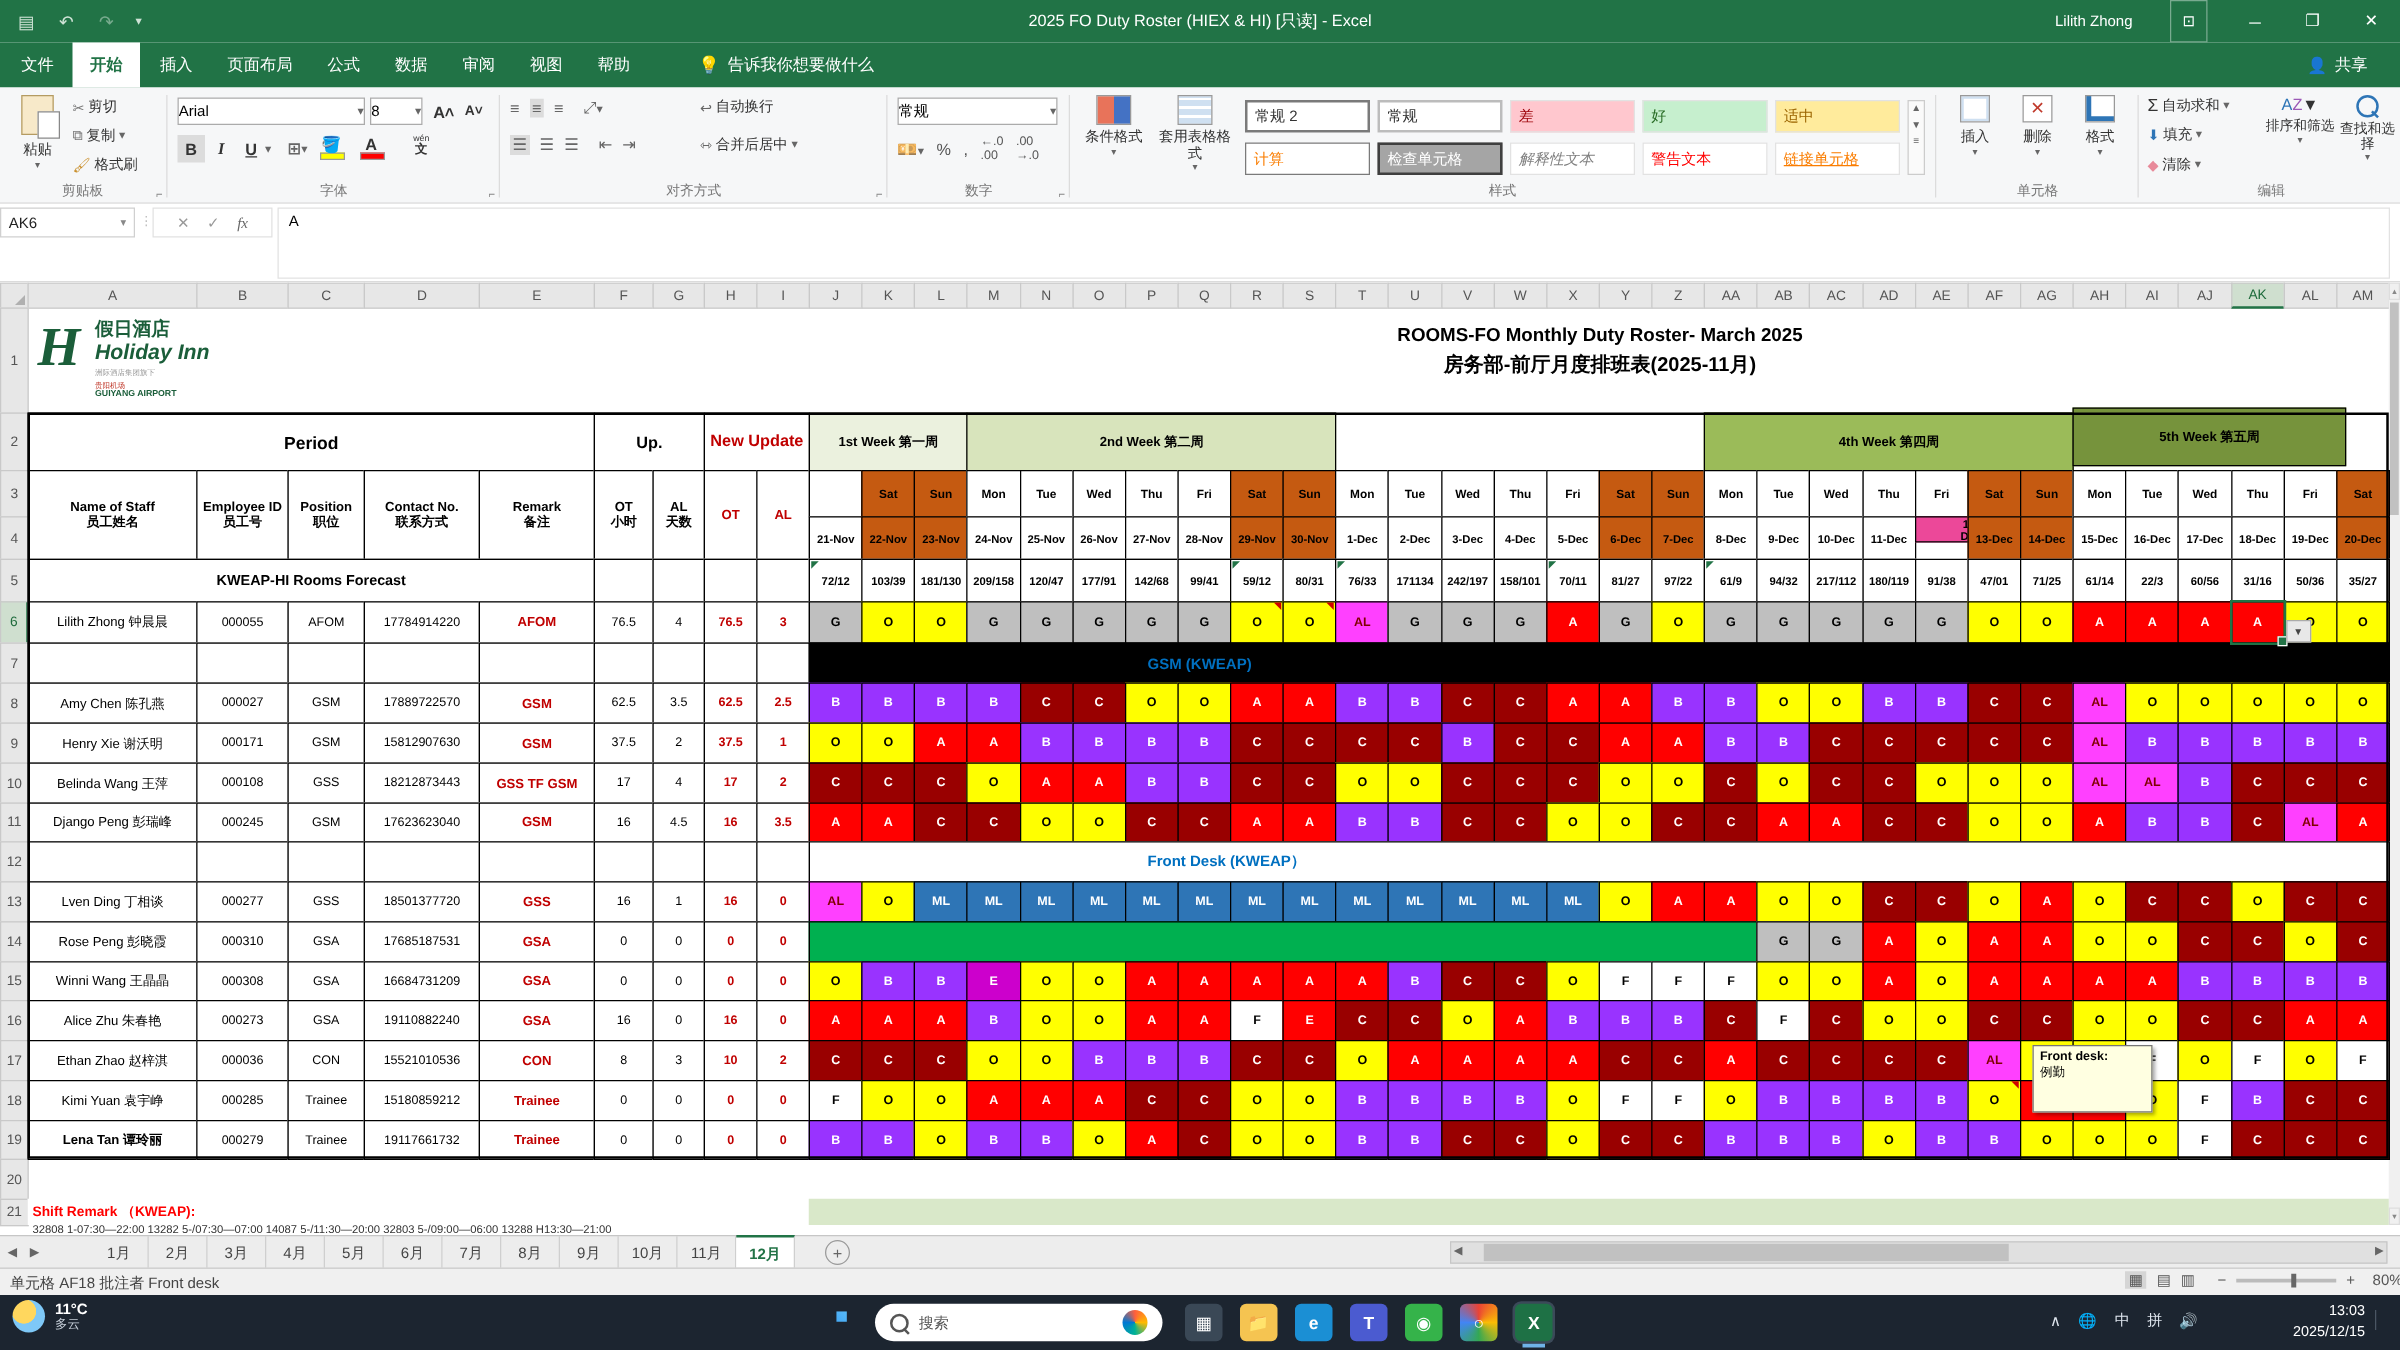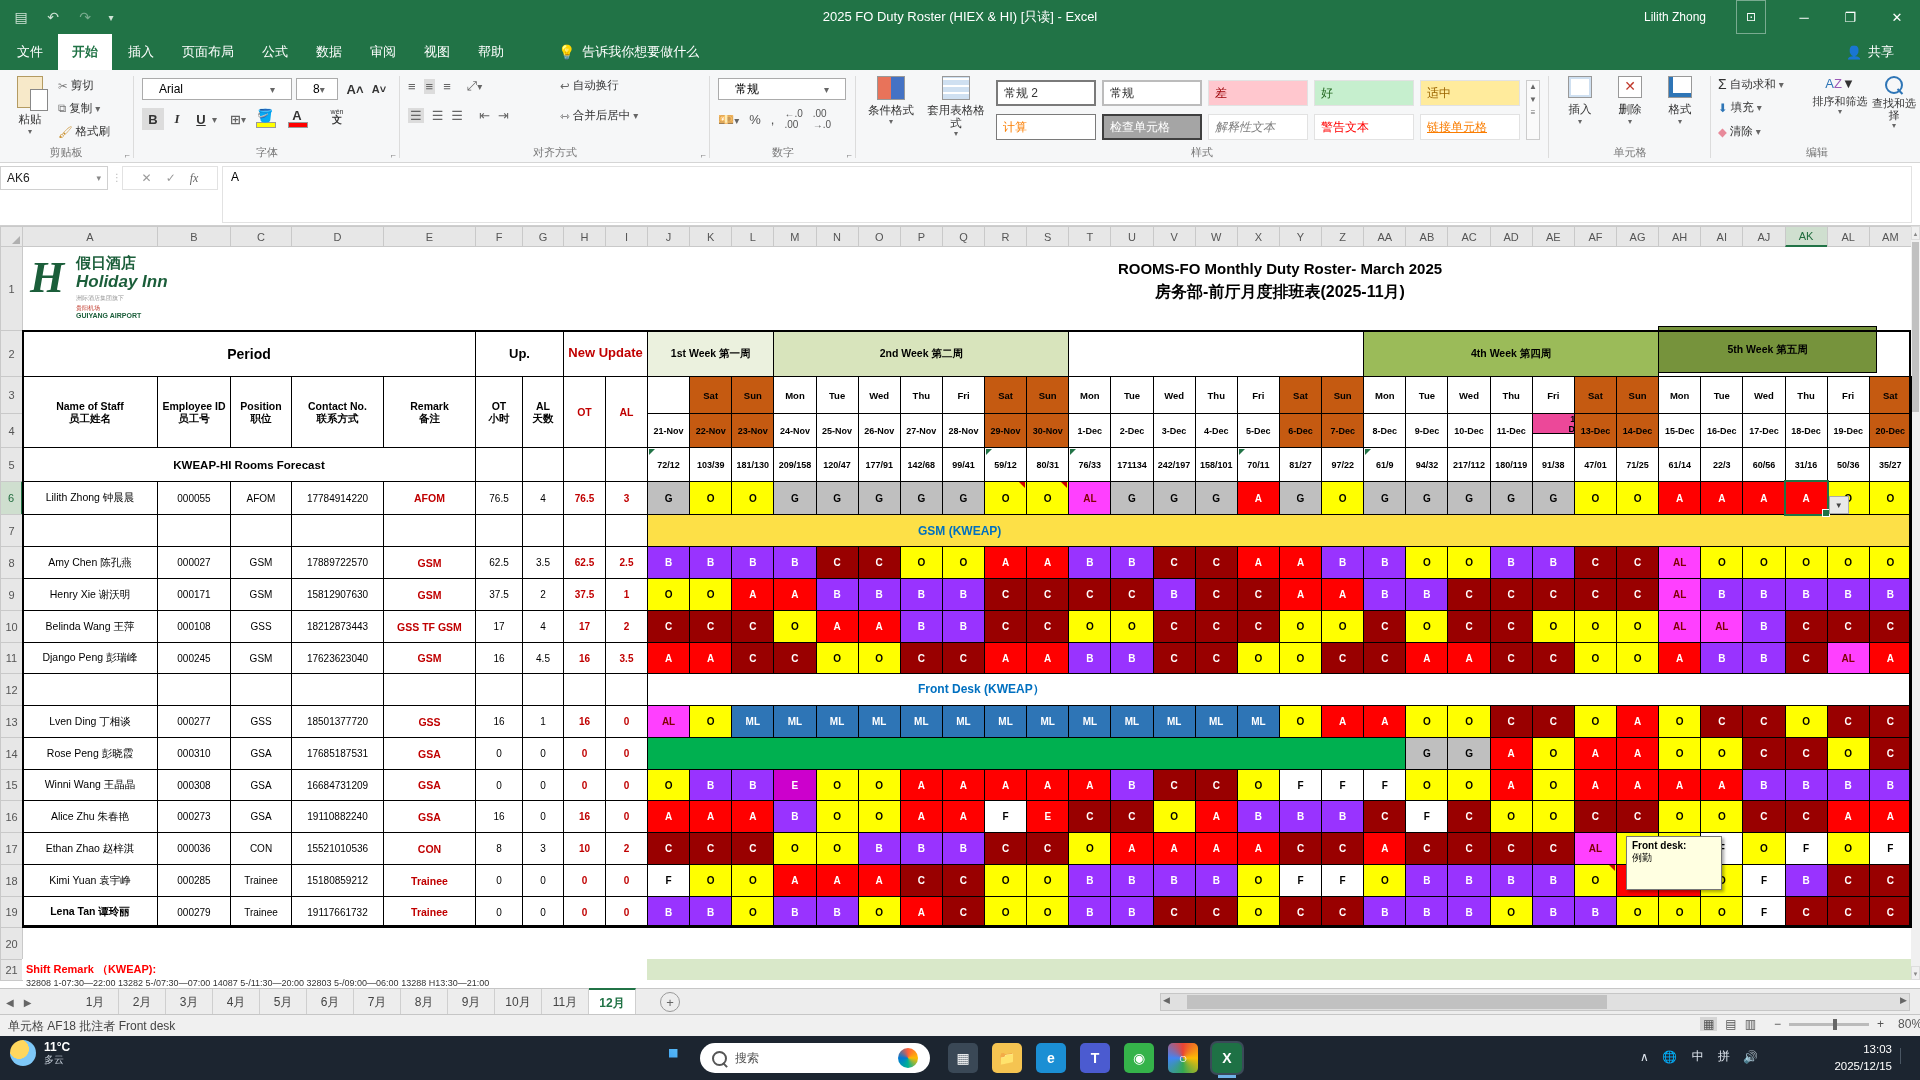--- a/index.html
+++ b/index.html
@@ -13,21 +13,21 @@
   .wtitle{font-size:13px;display:flex;align-items:center;justify-content:center;}
   .winbtn{display:flex;align-items:center;justify-content:center;color:#fff;font-size:13px;}
   .rtab{display:flex;align-items:center;justify-content:center;cursor:default;white-space:nowrap;}
   .rtab.active{background:#fff;color:#217346;font-weight:bold;}
   
   #ribbon{left:0;top:70px;width:1920px;height:93px;background:#f6f7f8;border-bottom:1px solid #d5d5d5;font-size:11.5px;color:#333;}
   .grplabel{position:absolute;bottom:2px;width:100%;text-align:center;color:#777;font-size:11px;}
   .gsep{position:absolute;top:6px;bottom:4px;width:1px;background:#dcdcdc;}
   .bigbtn{display:flex;flex-direction:column;align-items:center;justify-content:flex-start;color:#333;}
   .smallrow{display:flex;align-items:center;gap:3px;white-space:nowrap;color:#333;}
-  .combo{background:#fff;border:1px solid #ababab;display:flex;align-items:center;padding:0 16px;justify-content:space-between;color:#000;}
+  .combo{background:#fff;border:1px solid #ababab;display:flex;align-items:center;padding:0 0;justify-content:space-between;color:#000;}
   .ficon{font-weight:bold;font-size:13px;display:flex;align-items:center;justify-content:center;}
   .chip{display:flex;align-items:center;padding:0 6px;font-size:12px;border:1px solid #e2e2e2;background:#fff;}
   .mini{font-size:10px;color:#666;}
   
   #fbar{left:0;top:163px;width:1920px;height:63px;background:#fff;border-bottom:1px solid #cfcfcf;}
   
   .colhead,.rowhead{background:#e7e7e7;border:1px solid #c9c9c9;color:#555;font-size:11px;display:flex;align-items:center;justify-content:center;}
   .hl{background:#cfdfcf;color:#1e6b3c;border-bottom:2px solid #217346;}
   .rhl{background:#cfdfcf;color:#1e6b3c;border-right:2px solid #217346;}
   
@@ -531,21 +531,21 @@
       <div class="abs cell duty" style="left: 1868.77px; top: 255px; width: 43.13px; height: 34px; font-size: 10px; background: rgb(255, 255, 0); color: rgb(0, 0, 0);">O</div>
       <div class="abs cell" style="left: 22px; top: 288px; width: 136px; height: 33px; font-size: 10px;"></div>
       <div class="abs cell" style="left: 157px; top: 288px; width: 74px; height: 33px; font-size: 10px;"></div>
       <div class="abs cell" style="left: 230px; top: 288px; width: 62px; height: 33px; font-size: 10px;"></div>
       <div class="abs cell" style="left: 291px; top: 288px; width: 93px; height: 33px; font-size: 10px;"></div>
       <div class="abs cell" style="left: 383px; top: 288px; width: 93px; height: 33px; font-size: 10px;"></div>
       <div class="abs cell" style="left: 475px; top: 288px; width: 48px; height: 33px; font-size: 10px;"></div>
       <div class="abs cell" style="left: 522px; top: 288px; width: 42px; height: 33px; font-size: 10px;"></div>
       <div class="abs cell" style="left: 563px; top: 288px; width: 43px; height: 33px; font-size: 10px;"></div>
       <div class="abs cell" style="left: 605px; top: 288px; width: 43px; height: 33px; font-size: 10px;"></div>
-      <div class="abs cell" style="left: 647px; top: 288px; width: 1265px; height: 33px; font-size: 12px; background: #fde047; color: rgb(0, 112, 192); justify-content: flex-start; padding-left: 270px;">GSM (KWEAP)</div>
+      <div class="abs cell" style="left: 647px; top: 288px; width: 1265px; height: 33px; font-size: 12px; background: #000000; color: rgb(0, 112, 192); justify-content: flex-start; padding-left: 270px;">GSM (KWEAP)</div>
       <div class="abs cell" style="left: 22px; top: 320px; width: 136px; height: 33px; font-size: 10.5px; background: rgb(255, 255, 255); color: rgb(0, 0, 0); font-weight: normal;">Amy Chen 陈孔燕</div>
       <div class="abs cell" style="left: 157px; top: 320px; width: 74px; height: 33px; font-size: 10px; background: rgb(255, 255, 255); color: rgb(0, 0, 0); font-weight: normal;">000027</div>
       <div class="abs cell" style="left: 230px; top: 320px; width: 62px; height: 33px; font-size: 10px; background: rgb(255, 255, 255); color: rgb(0, 0, 0); font-weight: normal;">GSM</div>
       <div class="abs cell" style="left: 291px; top: 320px; width: 93px; height: 33px; font-size: 10px; background: rgb(255, 255, 255); color: rgb(0, 0, 0); font-weight: normal;">17889722570</div>
       <div class="abs cell" style="left: 383px; top: 320px; width: 93px; height: 33px; font-size: 10.5px; background: rgb(255, 255, 255); color: rgb(192, 0, 0);">GSM</div>
       <div class="abs cell" style="left: 475px; top: 320px; width: 48px; height: 33px; font-size: 10px; background: rgb(255, 255, 255); color: rgb(0, 0, 0); font-weight: normal;">62.5</div>
       <div class="abs cell" style="left: 522px; top: 320px; width: 42px; height: 33px; font-size: 10px; background: rgb(255, 255, 255); color: rgb(0, 0, 0); font-weight: normal;">3.5</div>
       <div class="abs cell" style="left: 563px; top: 320px; width: 43px; height: 33px; font-size: 10px; background: rgb(255, 255, 255); color: rgb(192, 0, 0);">62.5</div>
       <div class="abs cell" style="left: 605px; top: 320px; width: 43px; height: 33px; font-size: 10px; background: rgb(255, 255, 255); color: rgb(192, 0, 0);">2.5</div>
       <div class="abs cell duty" style="left: 647px; top: 320px; width: 43.13px; height: 33px; font-size: 10px; background: rgb(153, 51, 255); color: rgb(255, 255, 255);">B</div>

